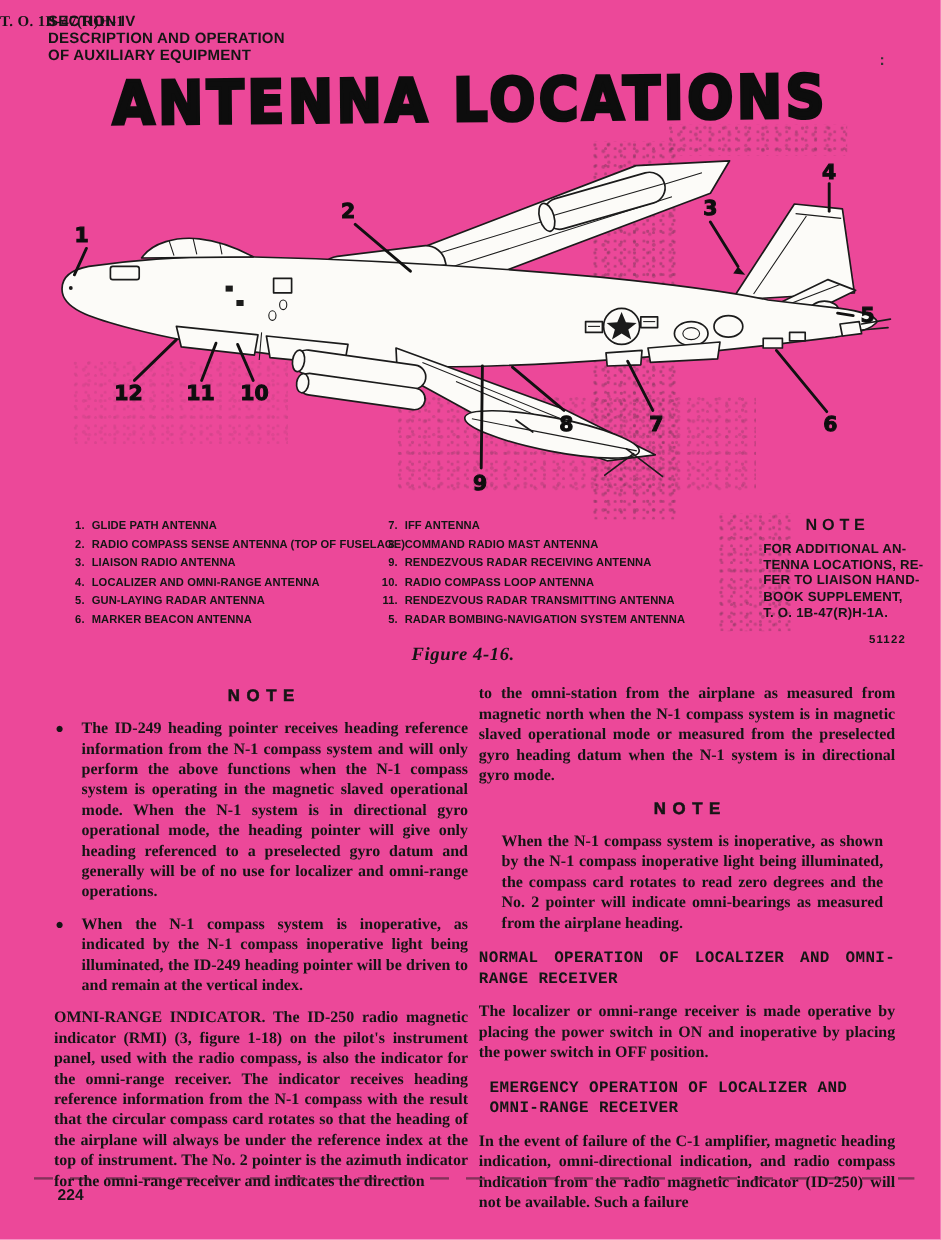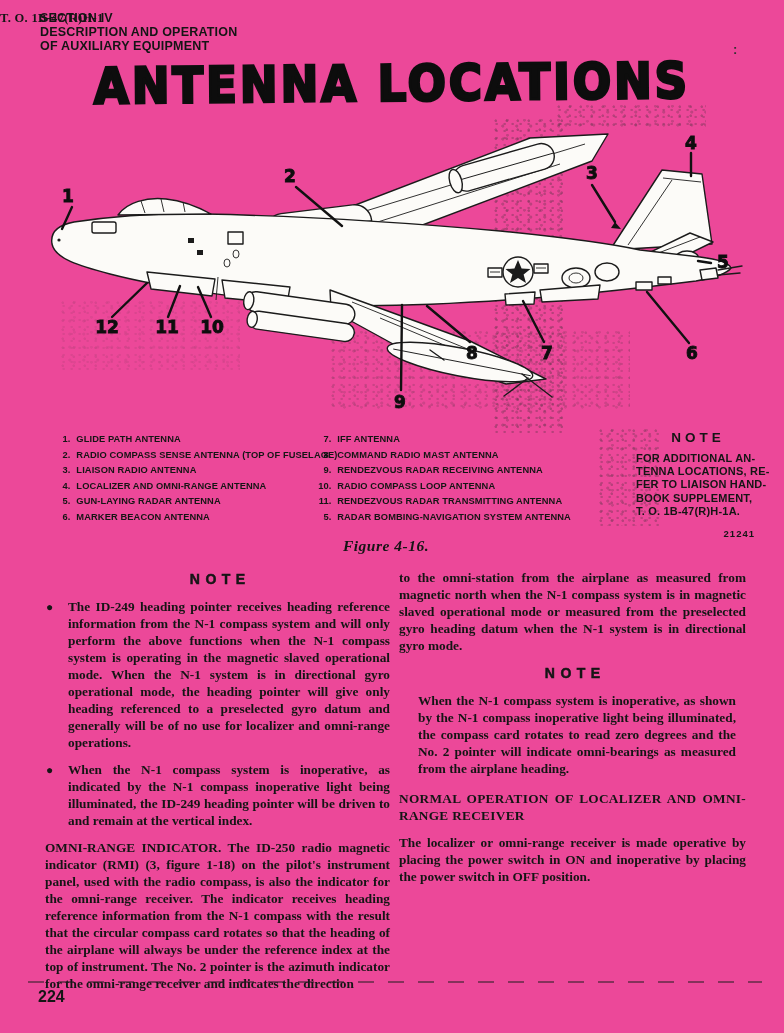--- a/index.html
+++ b/index.html
@@ -74,27 +74,27 @@
   #col-left{left:45px; width:345px;}
   #col-right{left:399px; width:347px;}
   .note-h{
     text-align:center; font-family:"Liberation Sans", sans-serif; font-weight:bold;
     font-size:14px; letter-spacing:5.5px; margin:2px 0 10px 0; text-indent:5.5px;
     -webkit-text-stroke:.5px #151515;
   }
   .bullet-item{position:relative; margin:0 0 10px 23px;}
   .bullet-dot{position:absolute; left:-22px; top:1px; font-size:12px;}
   .para{margin:0 0 11px 0;}
-  .subhead{margin:13px 0 10px 0; letter-spacing:.3px;}
+  .subhead{margin:13px 0 10px 0; letter-spacing:.3px;font-family:Liberation Mono, monospace;}
   .subhead.indent{margin-left:9px; text-align:left;}
   .note-para{margin:0 10px 12px 19px;}
   
   .page-num{
-    position:absolute; left:38px; top:988px;
-    font-family:"Liberation Sans", sans-serif; font-weight:bold; font-size:16px;
+    position:absolute; left:48px; top:988px;
+    font-family:"Liberation Sans", sans-serif; font-weight:bold; font-size:13px;
   }
   .bottom-rule{
     position:absolute; left:28px; top:981px; width:734px; height:2px; opacity:.5;
     background:repeating-linear-gradient(90deg,#1c1c1c 0 16px, transparent 16px 30px);
   }
   svg .ln{stroke:#1b1b1b; stroke-width:1.4; fill:none; stroke-linecap:round; stroke-linejoin:round;}
   svg .fl{stroke:#1b1b1b; stroke-width:1.4; fill:#fcfbf8; stroke-linejoin:round;}
   svg .thin{stroke:#1b1b1b; stroke-width:.9; fill:none;}
   svg .lead{stroke:#111; stroke-width:2.4; fill:none; stroke-linecap:round;}
   svg .co-num{
@@ -270,21 +270,21 @@
     <div class="fignote-h">NOTE</div>
     <div>
 
     <div class="fignote-line">FOR  ADDITIONAL  AN-</div>
         <div class="fignote-line">TENNA LOCATIONS, RE-</div>
         <div class="fignote-line">FER TO LIAISON HAND-</div>
         <div class="fignote-line">BOOK  SUPPLEMENT,</div>
         <div class="fignote-line">T. O. 1B-47(R)H-1A.</div>
       </div>
   </div>
-  <div class="plate-num">21241</div>
+  <div class="plate-num">51122</div>
 
   <div class="fig-caption">Figure 4-16.</div>
 
   <div id="col-left" class="col">
     <div class="note-h">NOTE</div>
     <div class="bullet-item">
       <span class="bullet-dot">●</span>
       <span>The ID-249 heading pointer receives heading reference information from the N-1 compass system and will only perform the above functions when the N-1 compass system is operating in the magnetic slaved operational mode. When the N-1 system is in directional gyro operational mode, the heading pointer will give only heading referenced to a preselected gyro datum and generally will be of no use for localizer and omni-range operations.</span>
     </div>
     <div class="bullet-item">
@@ -293,17 +293,19 @@
     </div>
     <div class="para">OMNI-RANGE INDICATOR.  The ID-250 radio magnetic indicator (RMI) (3, figure 1-18) on the pilot's instrument panel, used with the radio compass, is also the indicator for the omni-range receiver.  The indicator receives heading reference information from the N-1 compass with the result that the circular compass card rotates so that the heading of the airplane will always be under the reference index at the top of instrument.  The No. 2 pointer is the azimuth indicator for the omni-range receiver and indicates the direction</div>
   </div>
 
   <div id="col-right" class="col">
     <div class="para">to the omni-station from the airplane as measured from magnetic north when the N-1 compass system is in magnetic slaved operational mode or measured from the preselected gyro heading datum when the N-1 system is in directional gyro mode.</div>
     <div class="note-h">NOTE</div>
     <div class="note-para">When the N-1 compass system is inoperative, as shown by the N-1 compass inoperative light being illuminated, the compass card rotates to read zero degrees and the No. 2 pointer will indicate omni-bearings as measured from the airplane heading.</div>
     <div class="subhead">NORMAL OPERATION OF LOCALIZER AND OMNI-RANGE RECEIVER</div>
     <div class="para">The localizer or omni-range receiver is made operative by placing the power switch in ON and inoperative by placing the power switch in OFF position.</div>
+    <div class="subhead indent">EMERGENCY OPERATION OF LOCALIZER AND OMNI-RANGE RECEIVER</div>
+    <div class="para">In the event of failure of the C-1 amplifier, magnetic heading indication, omni-directional indication, and radio compass indication from the radio magnetic indicator (ID-250) will not be available.  Such a failure</div>
   </div>
 
   <div class="bottom-rule"></div>
   <div class="page-num">224</div>
 </div>
 
 </body></html>

